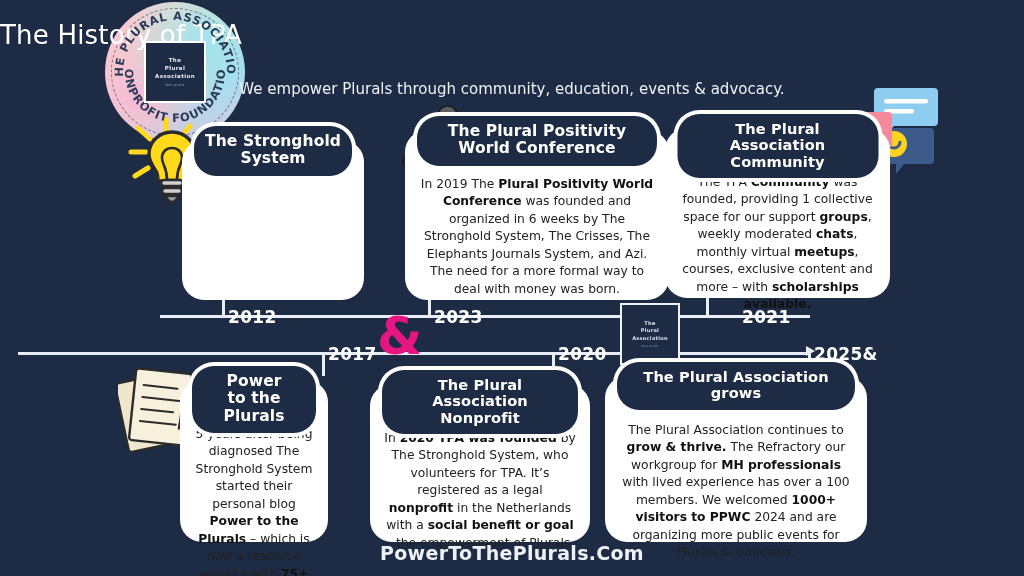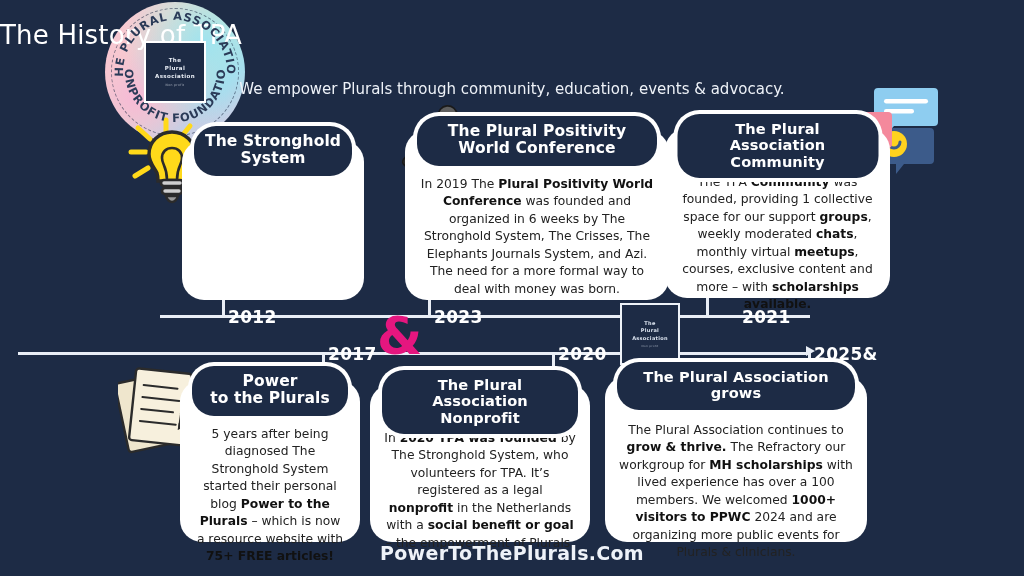--- a/index.html
+++ b/index.html
@@ -67,21 +67,21 @@
     line-height:1.12; letter-spacing:.1px;
     box-shadow:0 0 0 4px #ffffff;
   }
   .badge.small { font-size:14.6px; }
 
   
   #card-stronghold { left:182px; top:140px; width:182px; height:160px; }
   #card-ppwc       { left:405px; top:130px; width:264px; height:170px; }
   #card-community  { left:665px; top:128px; width:225px; height:170px; }
   
-  #card-power      { left:180px; top:380px; width:180px; height:162px; }
+  #card-power      { left:180px; top:380px; width:148px; height:162px; }
   #card-nonprofit  { left:370px; top:384px; width:220px; height:158px; }
   #card-grows      { left:605px; top:376px; width:262px; height:166px; }
 
   
   .axis-top, .axis-bottom { position:absolute; height:3px; background:#e9eef6; }
   .axis-top    { left:160px; top:315px; width:650px; }
   .axis-bottom { left:18px;  top:352px; width:792px; }
   .arrow-head {
     position:absolute; left:806px; top:346px;
     width:0; height:0; border-left:9px solid #e9eef6;
@@ -270,18 +270,18 @@
       <div>Nonprofit</div>
     </div>
     <p>In <b>2020 TPA was founded</b> by The Stronghold System, who volunteers for TPA. It’s registered as a legal <b>nonprofit</b> in the Netherlands with a <b>social benefit or goal</b> – the empowerment of Plurals.</p>
   </div>
 
   <div class="card" id="card-grows">
     <div class="badge small">
       <div>The Plural Association</div>
       <div>grows</div>
     </div>
-    <p>The Plural Association continues to <b>grow &amp; thrive.</b> The Refractory our workgroup for <b>MH scholarships</b> with lived experience has over a 100 members. We welcomed <b>1000+ visitors to PPWC</b> 2024 and are organizing more public events for Plurals &amp; clinicians.</p>
+    <p>The Plural Association continues to <b>grow &amp; thrive.</b> The Refractory our workgroup for <b>MH professionals</b> with lived experience has over a 100 members. We welcomed <b>1000+ visitors to PPWC</b> 2024 and are organizing more public events for Plurals &amp; clinicians.</p>
   </div>
 
   <div class="footer">PowerToThePlurals.Com</div>
 
 </div>
 
 </body></html>

